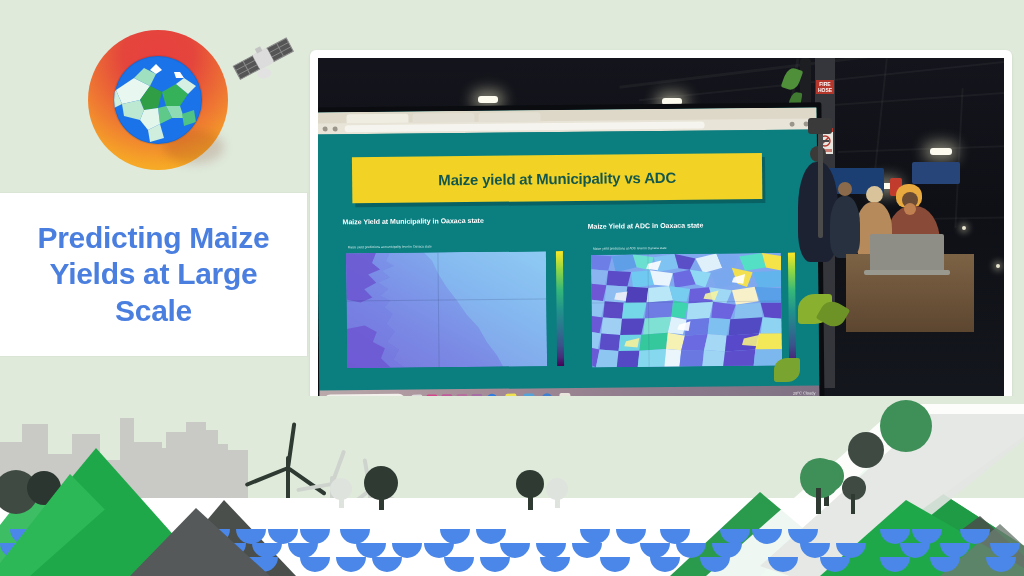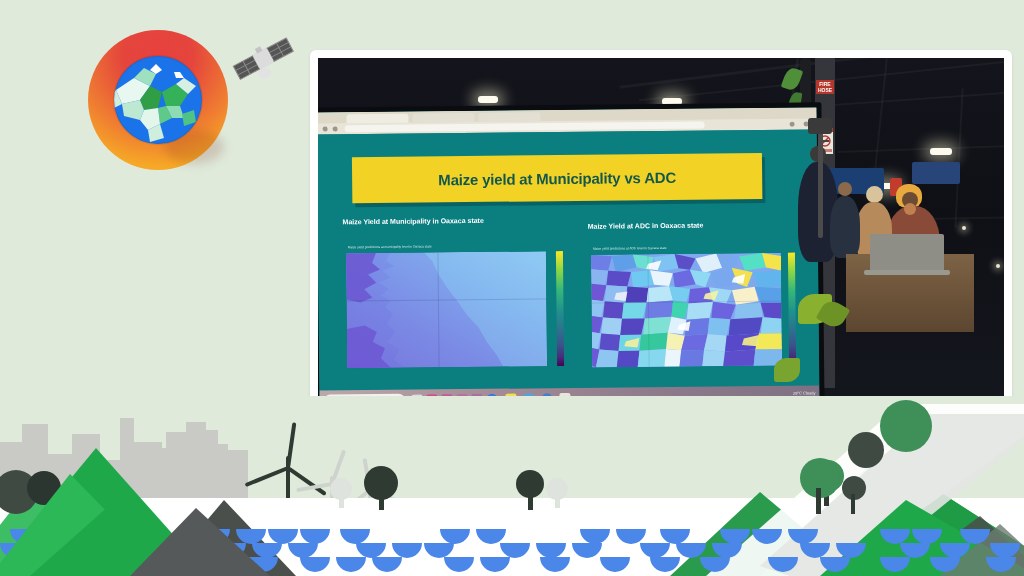--- a/index.html
+++ b/index.html
@@ -157,20 +157,23 @@
       <rect x="44" y="27" width="22" height="15" fill="#555" stroke="#8d8d8d" stroke-width="1"></rect>
       <line x1="55" y1="27" x2="55" y2="42" stroke="#8d8d8d" stroke-width="1"></line>
       <line x1="44" y1="32" x2="66" y2="32" stroke="#8d8d8d" stroke-width="0.8"></line>
       <line x1="44" y1="37" x2="66" y2="37" stroke="#8d8d8d" stroke-width="0.8"></line>
       <rect x="28" y="26" width="16" height="17" rx="3" fill="#dcdcdc"></rect>
       <rect x="33" y="22" width="6" height="5" fill="#c4c4c4"></rect>
       <ellipse cx="30" cy="48" rx="7" ry="5" fill="#e2e2e2" transform="rotate(20 30 48)"></ellipse>
     </g>
   </svg>
 
+  <div class="title-card">
+    <div class="title-text">Predicting Maize Yields at Large Scale</div>
+  </div>
 
   <div class="photo-frame">
     <div class="photo">
 
       <div class="hall"></div>
 
       <div class="ceiling-beam" style="left:300px;top:4px;width:390px;height:3px;transform:rotate(-7deg);"></div>
       <div class="ceiling-beam" style="left:320px;top:22px;width:370px;height:2px;transform:rotate(-6deg);"></div>
       <div class="ceiling-beam" style="left:340px;top:46px;width:350px;height:2px;transform:rotate(-4deg);"></div>
       <div class="ceiling-beam" style="left:470px;top:0px;width:3px;height:120px;transform:rotate(8deg);"></div>

